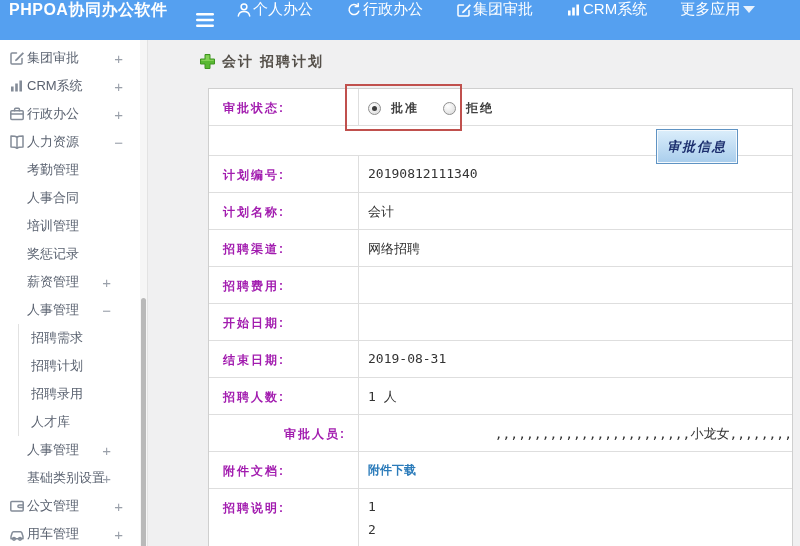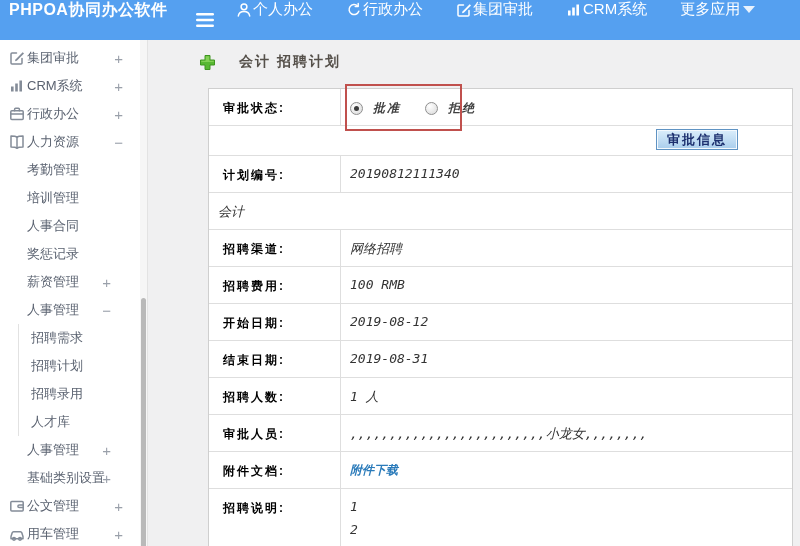--- a/index.html
+++ b/index.html
@@ -36,52 +36,52 @@
   .m-item.lvl1 .expander { right:29px; }
   .sb-scroll-track { position:absolute; right:0; top:0; bottom:0; width:7px;
     background:#f6f6f6; }
   .sb-scroll-thumb { position:absolute; right:1px; top:258px; height:288px;
     width:5px; background:#b9b9b9; border-radius:3px; cursor:pointer; }
 
   
   .content { position:absolute; left:149px; top:40px; right:0; bottom:0;
     background:#f0f0f1; overflow:hidden; }
   .page-title-row { position:absolute; left:50px; top:13px; display:flex;
-    align-items:flex-end; gap:23px; }
+    align-items:flex-start; gap:6px; }
   .page-title { font-size:14px; font-weight:bold; color:#55504a; letter-spacing:2px; }
 
   .panel { position:absolute; left:59px; top:48px; width:585px;
     background:#fff; border:1px solid #cfcfcf; }
   .row { display:flex; border-bottom:1px solid #dedede; min-height:37px; }
   .row:last-child { border-bottom:none; }
-  .cell-label { width:132px; border-right:1px solid #dedede; padding:11px 12px 0 14px;
-    font-size:12px; font-weight:bold; color:#000000; letter-spacing:2px; }
+  .cell-label { width:150px; border-right:1px solid #dedede; padding:11px 12px 0 14px;
+    font-size:12px; font-weight:bold; color:#a21caf; letter-spacing:2px; }
   .cell-value { flex:1; padding:10px 0 8px 9px; font-size:13px; color:#333;
-    font-family:"DejaVu Sans Mono", monospace;font-style:italic; }
+    font-family:"DejaVu Sans Mono", monospace; }
   .cell-value.multiline { white-space:pre-line; line-height:23px; padding-top:6px; }
   .cell-value a { color:#2b7bba; font-weight:bold; text-decoration:none; font-size:12px; }
   .row.btn-row { min-height:30px; display:block; position:relative;
     border-bottom:1px solid #dedede; }
   .row.tall { min-height:49px; }
-  .row.short { min-height:30px; }
+  .row.short { min-height:30px;text-align:right; }
 
   .radio-group { display:flex; align-items:center; gap:10px; padding-top:1px; }
   .radio { width:13px; height:13px; border-radius:50%; border:1px solid #8f8f8f;
     background:radial-gradient(circle at 35% 30%, #ffffff, #d8d8d8); position:relative;
     cursor:pointer; flex:0 0 auto; }
   .radio.checked::after { content:""; position:absolute; left:3px; top:3px;
     width:5px; height:5px; border-radius:50%; background:#3c3c3c; }
   .radio-label { font-size:12px; font-weight:bold; color:#3f3f3f;
     letter-spacing:2px; margin-right:14px; cursor:pointer; }
 
-  .approve-btn { position:absolute; right:54px; top:3px; height:21px;
+  .approve-btn { position:absolute; right:54px; top:3px; height:35px;
     padding:0 10px; font-size:13px; font-weight:bold; color:#1c2f6e;
     letter-spacing:2px; background:linear-gradient(#dbeefb,#a9cdec);
     border:1px solid #5f93c3; box-shadow:0 0 0 1px #f4f9fd inset; cursor:pointer;
-    font-family:"Liberation Sans", sans-serif; }
+    font-family:"Liberation Sans", sans-serif;font-style:italic; }
 
   .annotation-box { position:absolute; left:196px; top:44px; width:117px; height:47px;
     border:2px solid #c0504d; z-index:15; pointer-events:none; }
 
   .plus-icon { width:17px; height:17px; display:block; }
 </style>
 </head>
 <body>
 
 <div class="navbar">
@@ -171,24 +171,24 @@
             <path d="M8 3.2C6.8 2.2 4.8 2 2 2v11c2.8 0 4.8.2 6 1.2 1.2-1 3.2-1.2 6-1.2V2c-2.8 0-4.8.2-6 1.2z" fill="none" stroke="#848c98" stroke-width="1.5" stroke-linecap="round" stroke-linejoin="round"></path>
             <path d="M8 3.2v11" fill="none" stroke="#848c98" stroke-width="1.5" stroke-linecap="round" stroke-linejoin="round"></path>
           </svg></span>
         <span class="mi-label">人力资源</span>
         <span class="expander">−</span>
       </div>
       <div class="m-item lvl1">
         <span class="mi-label">考勤管理</span>
       </div>
       <div class="m-item lvl1">
+        <span class="mi-label">人事合同</span>
+      </div>
+      <div class="m-item lvl1">
         <span class="mi-label">培训管理</span>
-      </div>
-      <div class="m-item lvl1">
-        <span class="mi-label">人事合同</span>
       </div>
       <div class="m-item lvl1">
         <span class="mi-label">奖惩记录</span>
       </div>
       <div class="m-item lvl1">
         <span class="mi-label">薪资管理</span>
         <span class="expander">+</span>
       </div>
       <div class="m-item lvl1">
         <span class="mi-label">人事管理</span>
@@ -264,33 +264,32 @@
     <div class="row btn-row">
       <button class="approve-btn">审批信息</button>
     </div>
 
     <div id="form-rows">
         <div class="row">
           <div class="cell-label">计划编号:</div>
           <div class="cell-value">20190812111340</div>
         </div>
         <div class="row">
+          <div class="cell-label">计划名称:</div>
           <div class="cell-value">会计</div>
         </div>
         <div class="row">
           <div class="cell-label">招聘渠道:</div>
           <div class="cell-value">网络招聘</div>
         </div>
         <div class="row">
           <div class="cell-label">招聘费用:</div>
-          <div class="cell-value">100 RMB</div>
         </div>
         <div class="row">
           <div class="cell-label">开始日期:</div>
-          <div class="cell-value">2019-08-12</div>
         </div>
         <div class="row">
           <div class="cell-label">结束日期:</div>
           <div class="cell-value">2019-08-31</div>
         </div>
         <div class="row">
           <div class="cell-label">招聘人数:</div>
           <div class="cell-value">1 人</div>
         </div>
         <div class="row short">

